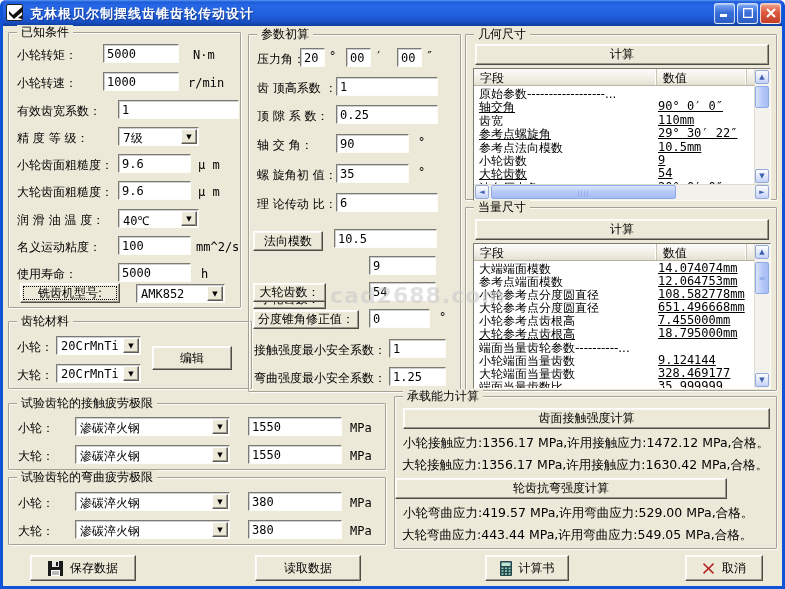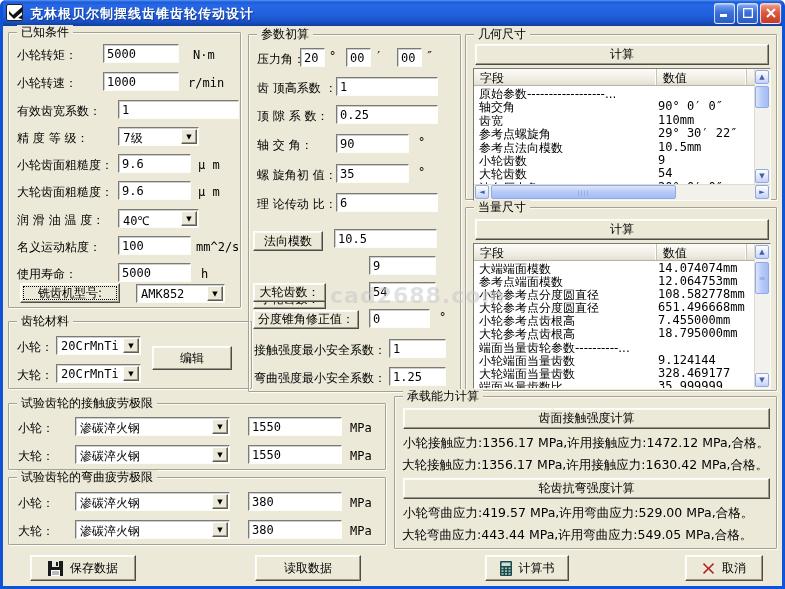--- a/index.html
+++ b/index.html
@@ -56,21 +56,21 @@
   .btn.focus-dotted { outline:1px dotted #000; outline-offset:-4px; }
   .btn .bicon { margin-right:7px; display:inline-flex; }
   
   .grid { position:absolute; background:#fff; border:1px solid #7b7b73;
     border-right-color:#fdfcf7; border-bottom-color:#fdfcf7; overflow:hidden; }
   .grid-header { position:absolute; left:0; top:0; right:0; height:17px; display:flex;
     background:linear-gradient(180deg,#fdfcfa,#eeebe0 70%,#e2dfd2); border-bottom:1px solid #b8b4a4; }
   .gh { font-size:12px; padding:1px 0 8px 6px; border-right:1px solid #c9c5b5;
     box-shadow:inset -1px 0 0 #fff; white-space:nowrap; overflow:hidden; }
   .grid-body { position:absolute; left:0; right:16px; overflow:hidden; }
-  .grid-row { display:flex; white-space:nowrap; }
+  .grid-row { display:flex; white-space:nowrap;text-decoration:underline; }
   .gf { font-size:12px; padding-left:5px; overflow:hidden; flex:none; }
   .gv { font-size:12px; font-family:"DejaVu Sans Mono",monospace; padding-left:4px; overflow:hidden; flex:none; }
   
   .vscroll { position:absolute; right:0; width:16px; background:#f3f1ec;
     box-shadow:inset 1px 0 0 #dedbd0; }
   .hscroll { position:absolute; left:0; right:0; bottom:0; height:16px; background:#f3f1ec;
     box-shadow:inset 0 1px 0 #dedbd0; }
   .sb-btn { position:absolute; width:14px; height:14px; border-radius:2px; border:1px solid #94aad8;
     background:linear-gradient(180deg,#fefefe,#d4defb 75%,#c2cff7); color:#4060b0; font-size:7px;
     text-align:center; line-height:13px; }
@@ -383,21 +383,21 @@
           <div class="sb-btn" style="left:1px;bottom:1px;">▼</div>
         </div>
       </div>
     </div>
 
     <div class="group" style="left:391px;top:370px;width:383px;height:153px;">
       <span class="legend">承载能力计算</span>
       <div class="btn" style="left:8px;top:11px;width:367px;height:21px;">齿面接触强度计算</div>
       <span class="result-line" style="left:8px;top:38px;">小轮接触应力:1356.17 MPa,许用接触应力:1472.12 MPa,合格。</span>
       <span class="result-line" style="left:7px;top:60px;">大轮接触应力:1356.17 MPa,许用接触应力:1630.42 MPa,合格。</span>
-      <div class="btn" style="left:8px;top:81px;width:367px;height:21px;">轮齿抗弯强度计算</div>
+      <div class="btn" style="left:0;top:81px;width:332px;height:21px;">轮齿抗弯强度计算</div>
       <span class="result-line" style="left:8px;top:108px;">小轮弯曲应力:419.57 MPa,许用弯曲应力:529.00 MPa,合格。</span>
       <span class="result-line" style="left:7px;top:130px;">大轮弯曲应力:443.44 MPa,许用弯曲应力:549.05 MPa,合格。</span>
     </div>
 
     <div class="btn" style="left:27px;top:529px;width:106px;height:26px;">
       <span class="bicon">
         <svg width="15" height="15" viewBox="0 0 15 15">
             <rect x="0" y="0" width="15" height="15" fill="#1a1a1a"></rect>
             <rect x="4" y="0" width="7" height="6" fill="#e8e8e8"></rect>
             <rect x="8" y="1" width="2" height="4" fill="#1a1a1a"></rect>

